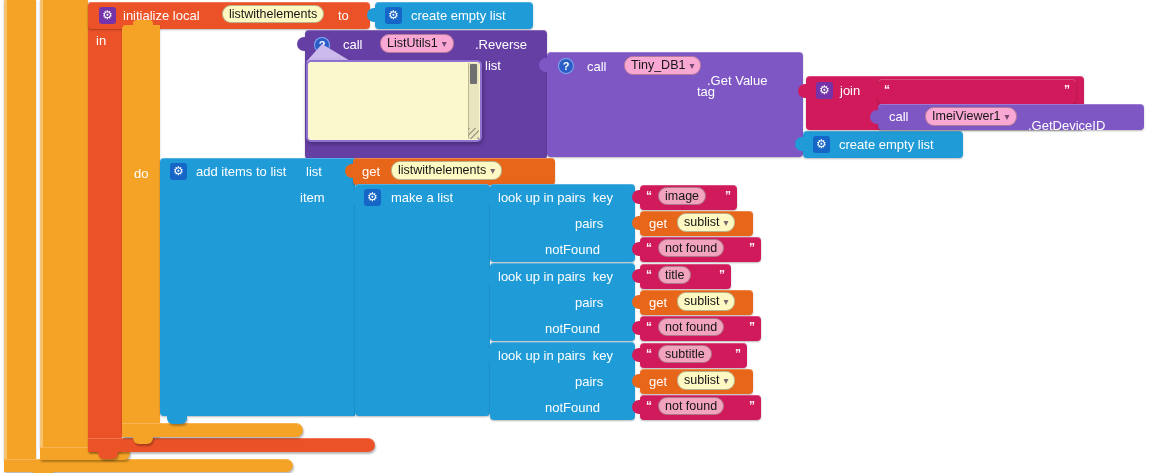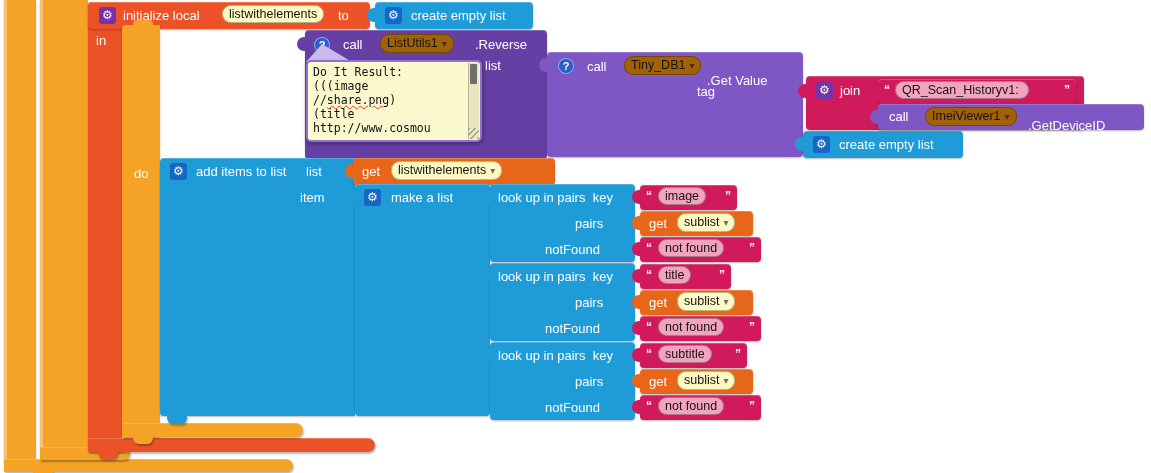--- a/index.html
+++ b/index.html
@@ -15,21 +15,21 @@
   .blue{background:#1F9BD8;}
   .pur{background:#7E57C5;}
   .dpur{background:#663FA4;}
   .pink{background:#D11A5B;}
   .edge{box-shadow:inset 3px 0 0 rgba(255,255,255,.35),0 1px 2px rgba(0,0,0,.25);}
   .lbl{position:absolute;color:#fff;font-size:13px;line-height:16px;white-space:pre;}
   .r{text-align:left;}
   .fld{position:absolute;border-radius:9px;font-size:12.5px;line-height:16px;color:#141414;
        padding:1px 7px;white-space:pre;box-shadow:inset 0 0 0 1px rgba(0,0,0,.28);}
   .salmon{background:#fef9c3;}
-  .lav{background:#a16207;}
+  .lav{background:#f9a8d4;}
   .pinkf{background:#F2A4BF;}
   .arrow{font-size:10px;margin-left:4px;color:rgba(30,5,50,.6);}
   .gear{position:absolute;width:17px;height:17px;border-radius:3px;color:#fff;font-size:12px;
         line-height:17px;text-align:center;}
   .gp{background:#7433A8;}
   .gb{background:#1566C6;}
   .q{position:absolute;width:16px;height:16px;border-radius:50%;background:#2B5DC7;
      box-shadow:inset 0 0 0 1px #8aa8ee;color:#fff;font-size:11px;font-weight:bold;
      line-height:16px;text-align:center;}
   .plug{position:absolute;left:-8px;width:9px;height:14px;border-radius:7px 0 0 7px;background:inherit;}
@@ -112,21 +112,20 @@
 
   <div class="blk pink" style="left:806px;top:76px;width:278px;height:54px">
     <div class="plug" style="top:8px"></div>
     <span class="gear gp" style="left:10px;top:6px">⚙</span>
     <span class="lbl" style="left:34px;top:7px">join</span>
   </div>
 
   <div class="blk pink" style="left:878px;top:79px;width:198px;height:25px">
     <div class="plug" style="top:5px"></div>
     <span class="qt" style="left:6px;top:3px">“</span>
-    <span class="fld pinkf" style="left:17px;top:2px">QR_Scan_Historyv1: </span>
     <span class="qt" style="right:6px;top:3px">”</span>
   </div>
 
   <div class="blk pur" style="left:878px;top:104px;width:266px;height:26px">
     <div class="plug" style="top:6px"></div>
     <span class="lbl" style="left:11px;top:5px">call</span>
     <span class="fld lav" style="left:47px;top:3px"><span>ImeiViewer1</span><span class="arrow">▾</span></span>
     <span class="lbl" style="left:150px;top:14px">.GetDeviceID</span>
   </div>
 
@@ -219,26 +218,19 @@
     <div class="plug" style="top:5px"></div>
     <span class="qt" style="left:6px;top:3px">“</span>
     <span class="fld pinkf" style="left:18px;top:2px">not found</span>
     <span class="qt" style="right:6px;top:3px">”</span>
   </div>
 
   <svg class="abs" style="left:300px;top:44px" width="66" height="20">
     <polygon points="22,0 52,18 6,18" fill="#CDBAED"></polygon>
   </svg>
   <div id="balloon">
-    <div class="txt">
-      <div>Do It Result:</div>
-      <div>(((image</div>
-      <div><span>//</span><span class="wavy">share.png</span><span>)</span></div>
-      <div>(title</div>
-      <div>http://www.cosmou</div>
-    </div>
     <div id="sbar">
       <div id="sthumb"></div>
     </div>
     <div id="rsz"></div>
   </div>
 
 </div>
 
 </body></html>

